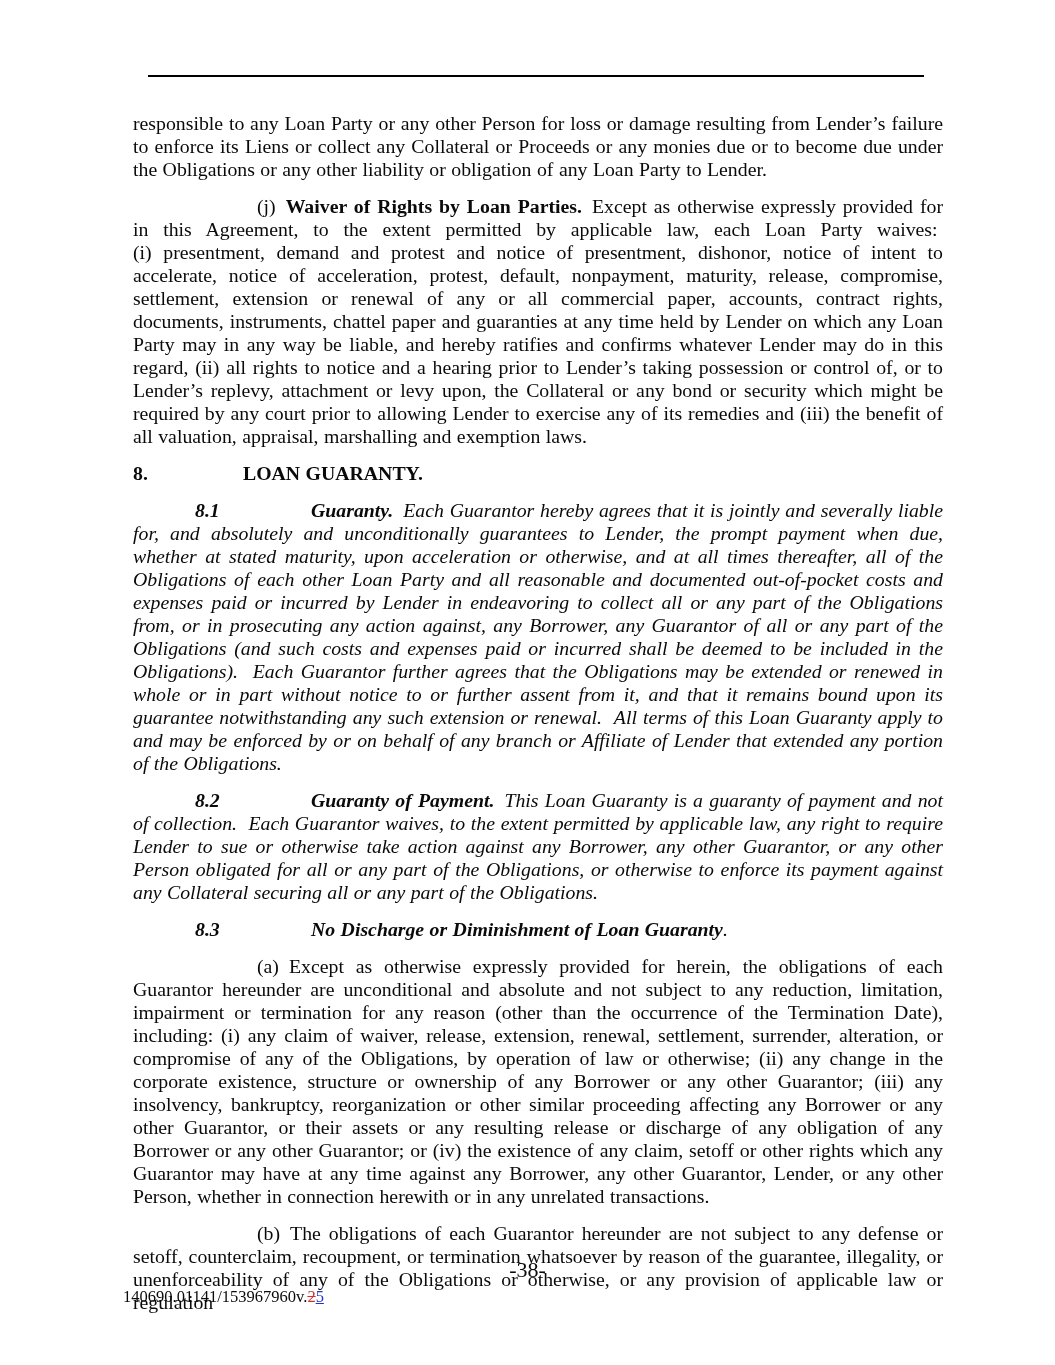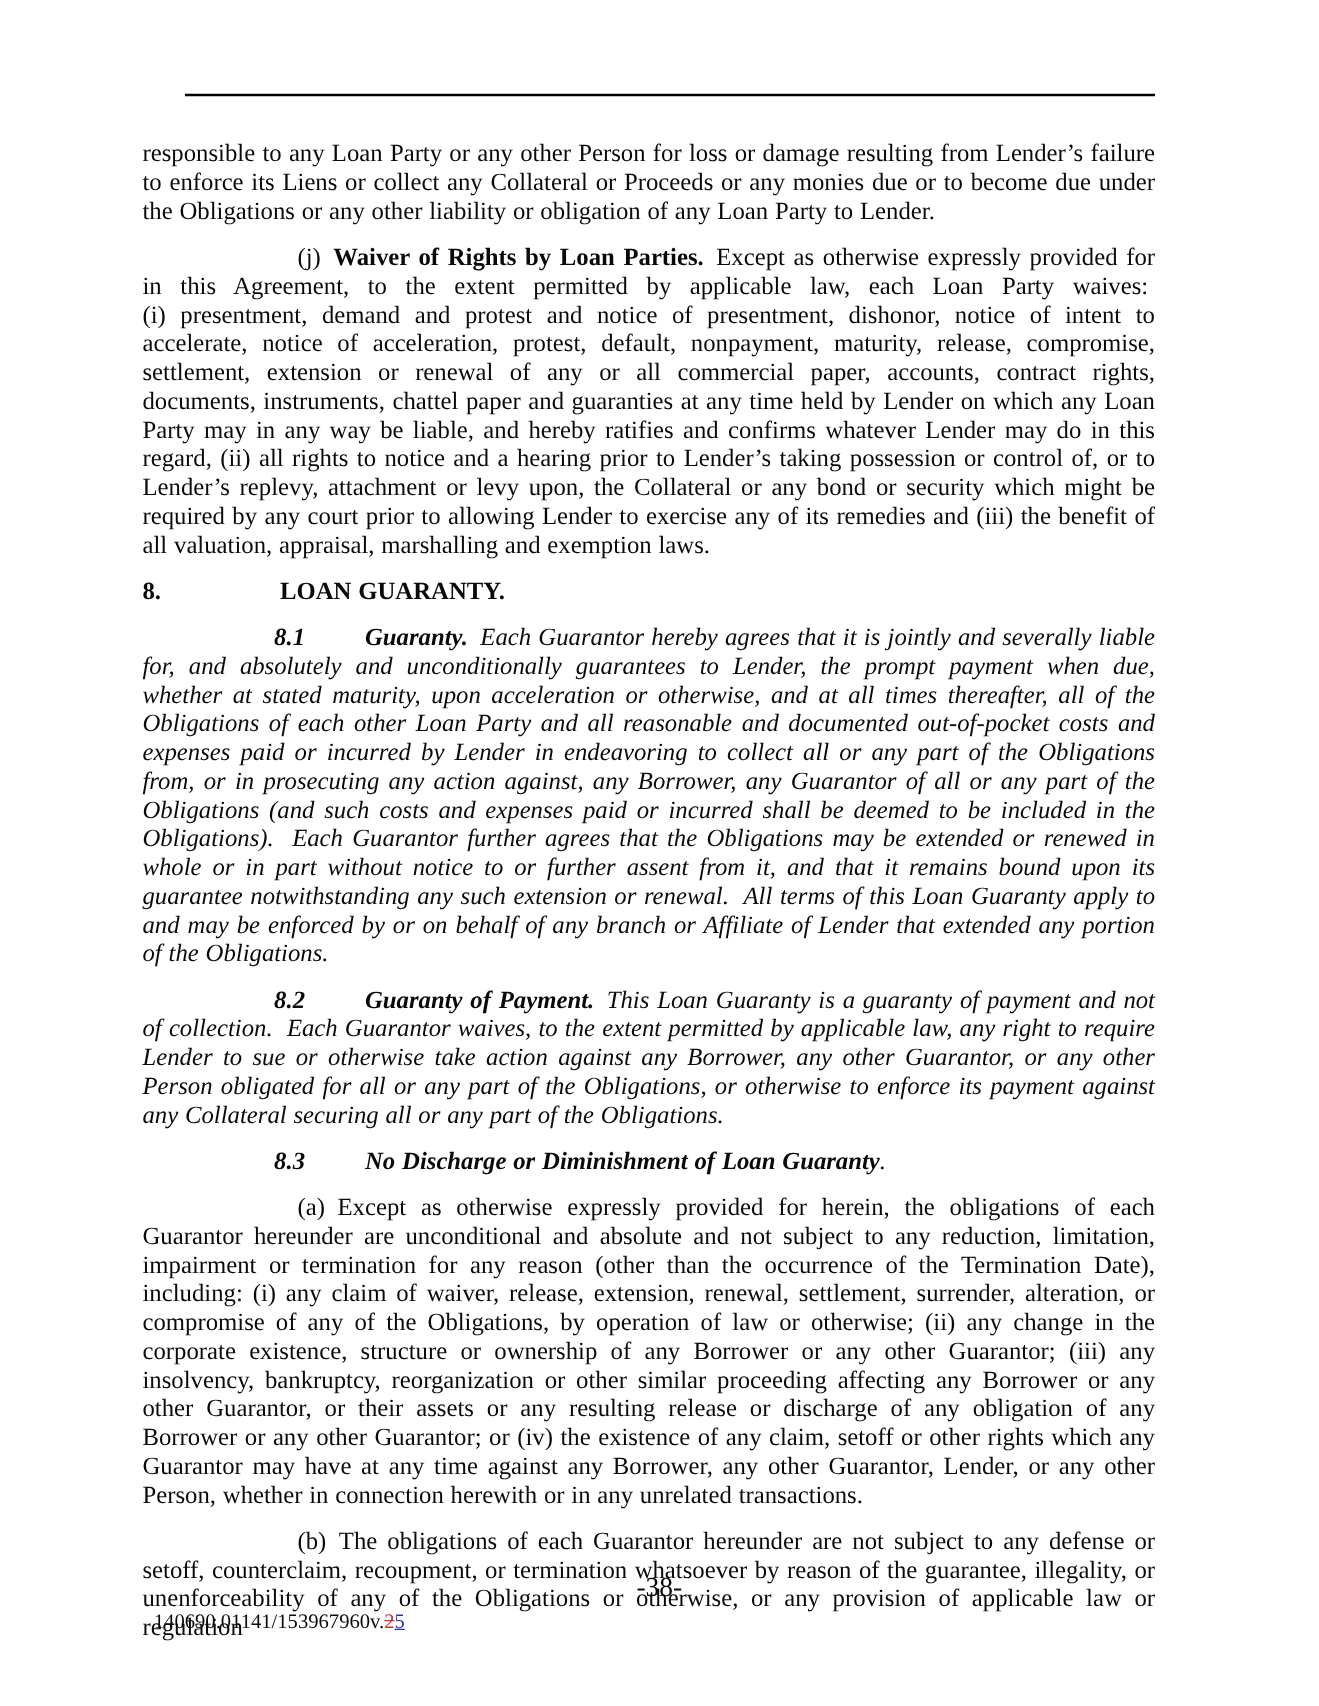--- a/index.html
+++ b/index.html
@@ -16,40 +16,39 @@
     background: #ffffff;
   }
   .header-rule {
     position: absolute;
     left: 148px; top: 75px;
     width: 776px; height: 2px;
     background: #000000;
   }
   .content {
     position: absolute;
-    left: 114px; top: 112px;
+    left: 133px; top: 112px;
     width: 810px;
   }
   .content p {
     font-size: 19.8px;
     line-height: 23px;
     text-align: justify;
     margin-top: 14px;
     word-spacing: 0.5px;
   }
   .content p:first-child { margin-top: 0; }
   .indent-half { text-indent: 62px; font-style: italic; }
   .indent-one  { text-indent: 124px; font-family: Liberation Serif, serif; }
   .b { font-weight: bold; margin-left: 48px; }
   .numbox {
     display: inline-block;
     width: 68px;
     font-weight: bold;
     text-indent: 0;
-    text-align: right;
   }
   .numbox-h {
     display: inline-block;
     width: 62px;
     font-weight: bold;
     text-indent: 0;
   }
   .gap2 { margin-left: 10px; }
   .heading { text-align: left !important; }
   .page-number {

